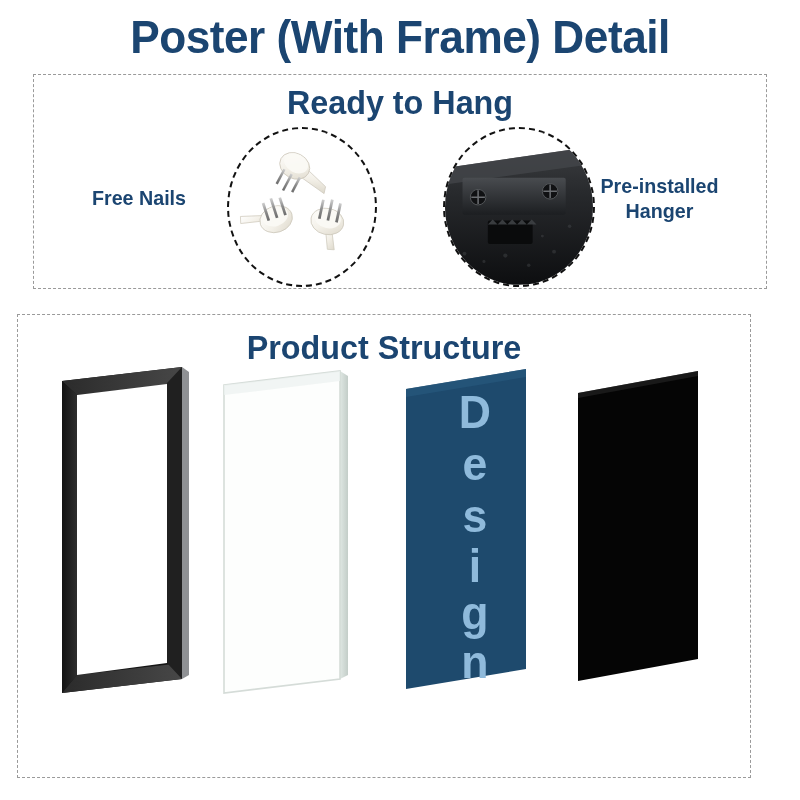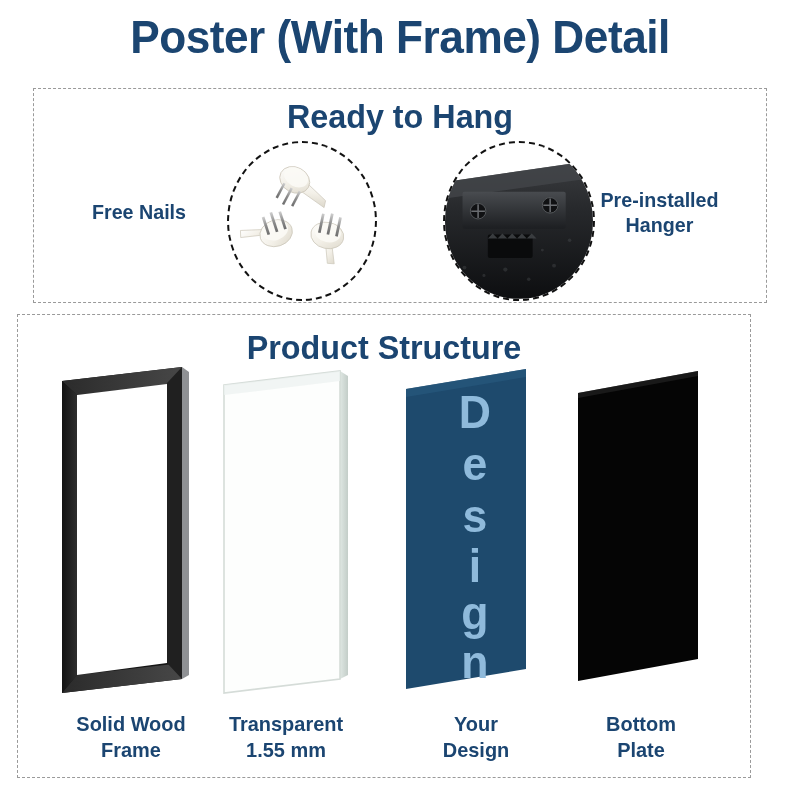--- a/index.html
+++ b/index.html
@@ -40,21 +40,21 @@
 
   
   .panel {
     position: absolute;
     border: 1.5px dashed #9a9a9a;
     box-sizing: border-box;
     background: #ffffff;
   }
   #panel-hang {
     left: 33px;
-    top: 88px;
+    top: 74px;
     width: 734px;
     height: 215px;
   }
   #panel-structure {
     left: 17px;
     top: 314px;
     width: 734px;
     height: 464px;
   }
 
@@ -372,32 +372,14 @@
       </div>
 
       <div class="struct-item" id="item-plate">
         <svg class="struct-svg" viewBox="0 0 150 330">
           <path d="M8,26 L128,4 L128,292 L8,314 Z" fill="#050505"></path>
           <path d="M8,26 L128,4 L128,9 L8,31 Z" fill="#2a2a2a" opacity="0.55"></path>
         </svg>
       </div>
     </div>
 
-    <div class="captions">
-      <div class="caption" id="caption-frame">
-        <div>Solid Wood</div>
-        <div>Frame</div>
-      </div>
-      <div class="caption" id="caption-transparent">
-        <div>Transparent</div>
-        <div>1.55 mm</div>
-      </div>
-      <div class="caption" id="caption-design">
-        <div>Your</div>
-        <div>Design</div>
-      </div>
-      <div class="caption" id="caption-plate">
-        <div>Bottom</div>
-        <div>Plate</div>
-      </div>
-    </div>
   </div>
 </div>
 
 </body></html>

